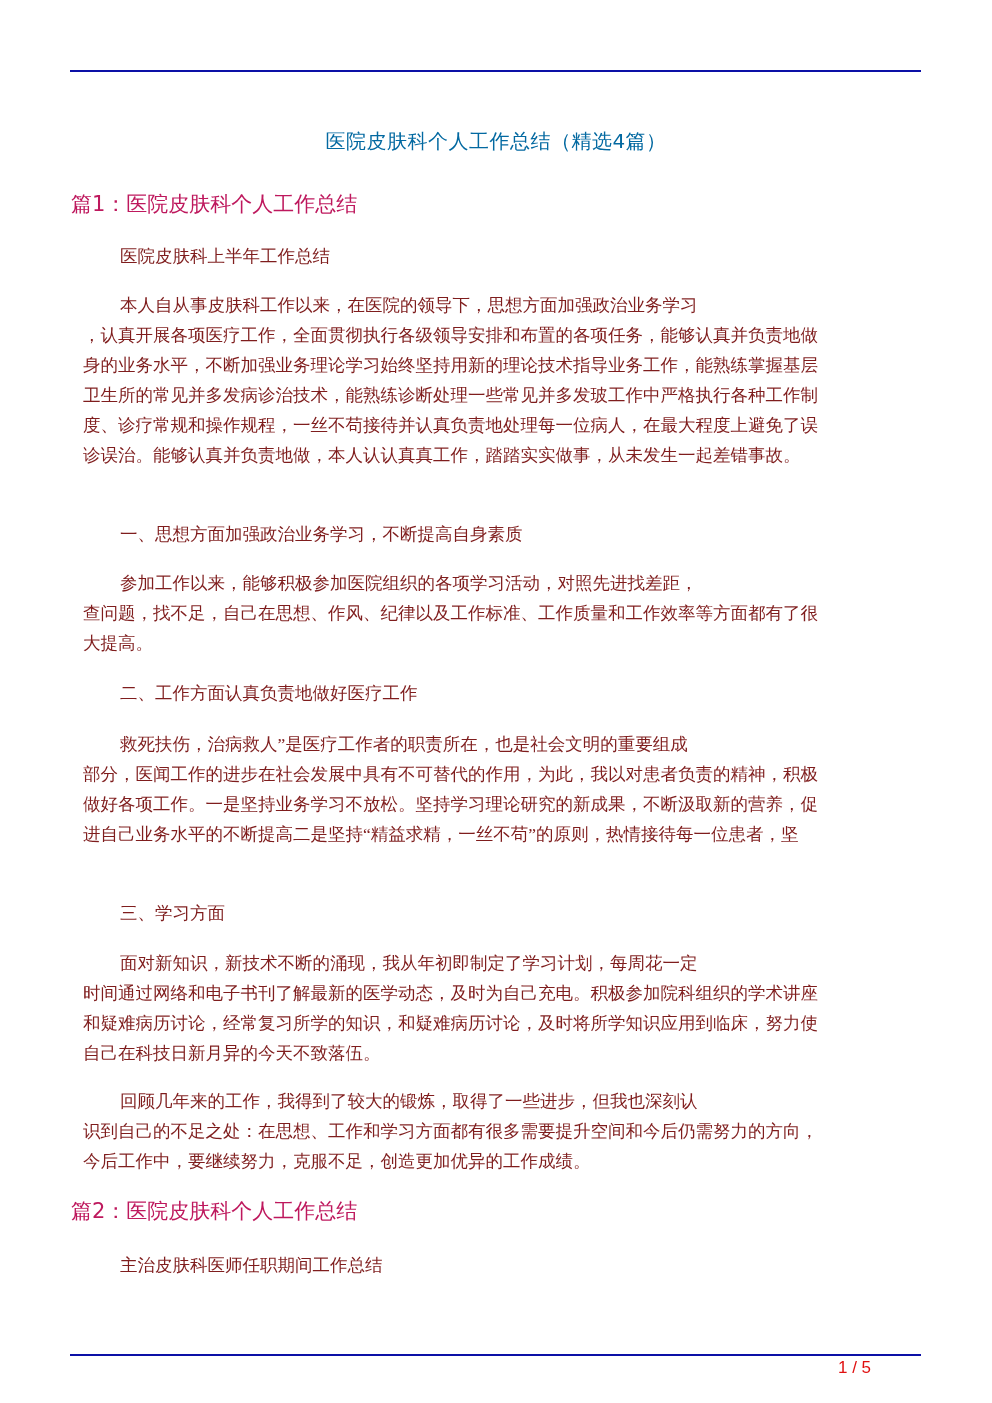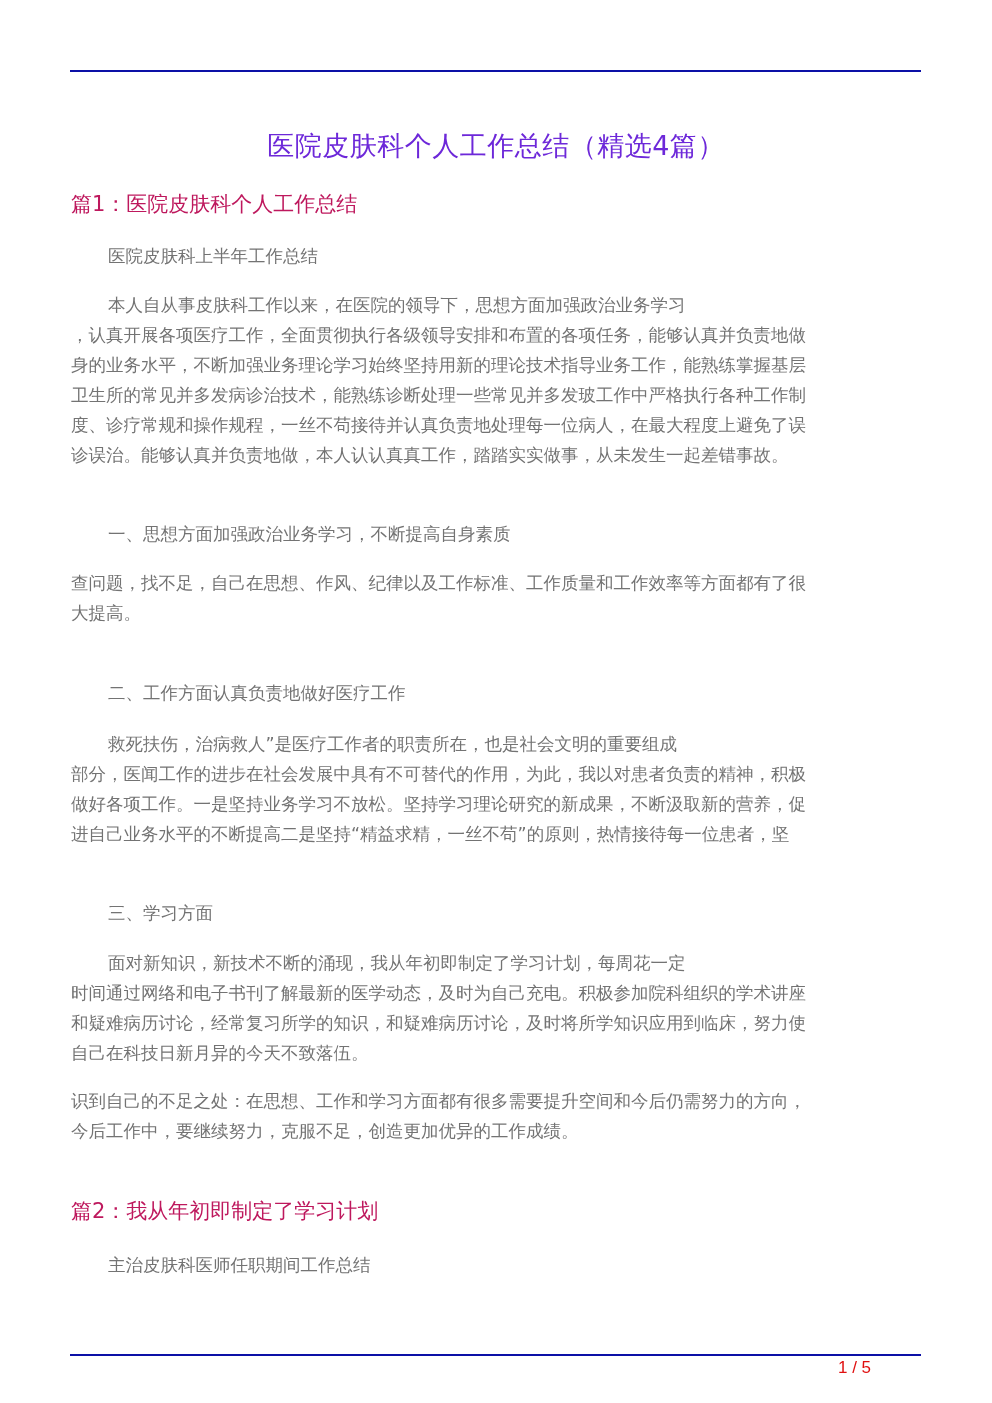--- a/index.html
+++ b/index.html
@@ -4,24 +4,24 @@
 <style>
   html, body { margin: 0; padding: 0; background: #ffffff; }
   body { width: 992px; height: 1403px; position: relative; overflow: hidden;
          font-family: "DejaVu Sans", "Liberation Sans", sans-serif; color: #111; }
   .rule { position: absolute; left: 70px; width: 851px; height: 2px; background: #0c10a6; }
   .rule.top { top: 70px; }
   .rule.bottom { top: 1354px; }
   .page-num { position: absolute; top: 1358px; left: 838px; font-family: "Liberation Sans", sans-serif;
               font-size: 17px; color: #e01010; }
   .doc-title { position: absolute; top: 128px; left: 0; width: 992px; text-align: center;
-               font-size: 27px; color: #6d28d9; letter-spacing: 0.5px; }
+               font-size: 20px; color: #0369a1; letter-spacing: 0.5px; }
   .section-heading { position: absolute; left: 71px; font-size: 21px; color: #be185d; }
-  .para { position: absolute; left: 71px; width: 842px; font-size: 17.5px; line-height: 30px;
-          color: #737373; text-align: justify; }
+  .para { position: absolute; left: 83px; width: 842px; font-size: 17.5px; line-height: 30px;
+          color: #7f1d1d; text-align: justify; font-family: Liberation Serif, serif; }
   .para .line { display: block; white-space: nowrap; }
   .indent { padding-left: 37px; }
 </style>
 </head>
 <body>
 
 <div class="rule top"></div>
 
 <div class="doc-title">医院皮肤科个人工作总结（精选4篇）</div>
 
@@ -38,20 +38,21 @@
   <span class="line">卫生所的常见并多发病诊治技术，能熟练诊断处理一些常见并多发玻工作中严格执行各种工作制</span>
   <span class="line">度、诊疗常规和操作规程，一丝不苟接待并认真负责地处理每一位病人，在最大程度上避免了误</span>
   <span class="line">诊误治。能够认真并负责地做，本人认认真真工作，踏踏实实做事，从未发生一起差错事故。</span>
 </div>
 
 <div class="para" style="top:519px">
   <span class="line indent">一、思想方面加强政治业务学习，不断提高自身素质</span>
 </div>
 
 <div class="para" style="top:568px">
+  <span class="line indent">参加工作以来，能够积极参加医院组织的各项学习活动，对照先进找差距，</span>
   <span class="line">查问题，找不足，自己在思想、作风、纪律以及工作标准、工作质量和工作效率等方面都有了很</span>
   <span class="line">大提高。</span>
 </div>
 
 <div class="para" style="top:678px">
   <span class="line indent">二、工作方面认真负责地做好医疗工作</span>
 </div>
 
 <div class="para" style="top:729px">
   <span class="line indent">救死扶伤，治病救人”是医疗工作者的职责所在，也是社会文明的重要组成</span>
@@ -65,24 +66,25 @@
 </div>
 
 <div class="para" style="top:948px">
   <span class="line indent">面对新知识，新技术不断的涌现，我从年初即制定了学习计划，每周花一定</span>
   <span class="line">时间通过网络和电子书刊了解最新的医学动态，及时为自己充电。积极参加院科组织的学术讲座</span>
   <span class="line">和疑难病历讨论，经常复习所学的知识，和疑难病历讨论，及时将所学知识应用到临床，努力使</span>
   <span class="line">自己在科技日新月异的今天不致落伍。</span>
 </div>
 
 <div class="para" style="top:1086px">
+  <span class="line indent">回顾几年来的工作，我得到了较大的锻炼，取得了一些进步，但我也深刻认</span>
   <span class="line">识到自己的不足之处：在思想、工作和学习方面都有很多需要提升空间和今后仍需努力的方向，</span>
   <span class="line">今后工作中，要继续努力，克服不足，创造更加优异的工作成绩。</span>
 </div>
 
-<div class="section-heading" style="top:1197px">篇2：我从年初即制定了学习计划</div>
+<div class="section-heading" style="top:1197px">篇2：医院皮肤科个人工作总结</div>
 
 <div class="para" style="top:1250px">
   <span class="line indent">主治皮肤科医师任职期间工作总结</span>
 </div>
 
 <div class="rule bottom"></div>
 <div class="page-num">1 / 5</div>
 
 </body></html>

